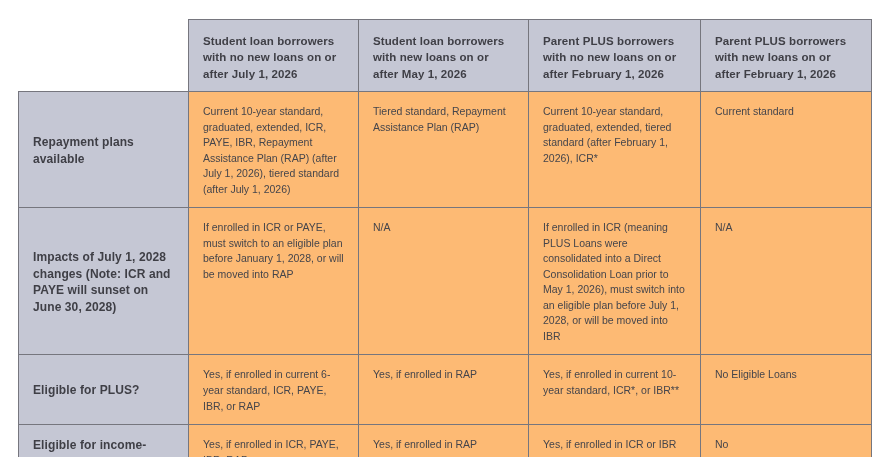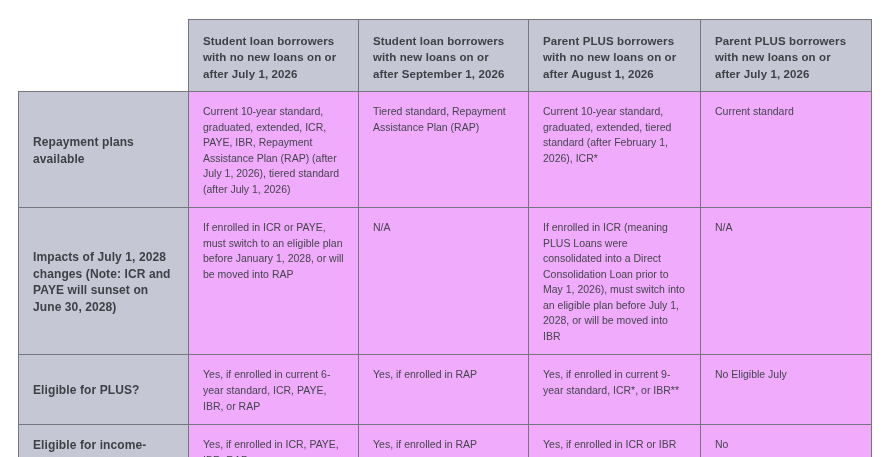--- a/index.html
+++ b/index.html
@@ -43,21 +43,21 @@
   td.row-label {
     background: #c5c7d4;
     font-size: 12px;
     font-weight: bold;
     vertical-align: middle;
     padding: 12px 16px 10px 14px;
     line-height: 1.4;
     letter-spacing: 0.1px;
   }
   td.data-cell {
-    background: #f0abfc;
+    background: #fdba74;
     font-size: 10.5px;
     vertical-align: top;
     padding: 12px 14px 10px 14px;
     line-height: 1.48;
     color: #45454b;
   }
   tr.hdr-row   { height: 72px; }
   tr.row-1     { height: 86px; }
   tr.row-2     { height: 94px; }
   tr.row-3     { height: 54px; }
@@ -74,23 +74,23 @@
       <col style="width:170px">
       <col style="width:170px">
       <col style="width:172px">
       <col style="width:171px">
     </colgroup>
 
     <tbody>
         <tr class="hdr-row">
       <td class="corner"></td>
       <th class="col-head">Student loan borrowers with no new loans on or after July 1, 2026</th>
-      <th class="col-head">Student loan borrowers with new loans on or after September 1, 2026</th>
-      <th class="col-head">Parent PLUS borrowers with no new loans on or after August 1, 2026</th>
-      <th class="col-head">Parent PLUS borrowers with new loans on or after July 1, 2026</th>
+      <th class="col-head">Student loan borrowers with new loans on or after May 1, 2026</th>
+      <th class="col-head">Parent PLUS borrowers with no new loans on or after February 1, 2026</th>
+      <th class="col-head">Parent PLUS borrowers with new loans on or after February 1, 2026</th>
     </tr>
 
     <tr class="row-1">
       <td class="row-label">Repayment plans available</td>
       <td class="data-cell">Current 10-year standard, graduated, extended, ICR, PAYE, IBR, Repayment Assistance Plan (RAP) (after July 1, 2026), tiered standard (after July 1, 2026)</td>
       <td class="data-cell">Tiered standard, Repayment Assistance Plan (RAP)</td>
       <td class="data-cell">Current 10-year standard, graduated, extended, tiered standard (after February 1, 2026), ICR*</td>
       <td class="data-cell">Current standard</td>
     </tr>
 
@@ -99,22 +99,22 @@
       <td class="data-cell">If enrolled in ICR or PAYE, must switch to an eligible plan before January 1, 2028, or will be moved into RAP</td>
       <td class="data-cell">N/A</td>
       <td class="data-cell">If enrolled in ICR (meaning PLUS Loans were consolidated into a Direct Consolidation Loan prior to May 1, 2026), must switch into an eligible plan before July 1, 2028, or will be moved into IBR</td>
       <td class="data-cell">N/A</td>
     </tr>
 
     <tr class="row-3">
       <td class="row-label">Eligible for PLUS?</td>
       <td class="data-cell">Yes, if enrolled in current 6-year standard, ICR, PAYE, IBR, or RAP</td>
       <td class="data-cell">Yes, if enrolled in RAP</td>
-      <td class="data-cell">Yes, if enrolled in current 9-year standard, ICR*, or IBR**</td>
-      <td class="data-cell">No Eligible July</td>
+      <td class="data-cell">Yes, if enrolled in current 10-year standard, ICR*, or IBR**</td>
+      <td class="data-cell">No Eligible Loans</td>
     </tr>
 
     <tr class="row-4">
       <td class="row-label">Eligible for income-driven repayment plan loan forgiveness (time-based forgiveness)?</td>
       <td class="data-cell">Yes, if enrolled in ICR, PAYE, IBR, RAP</td>
       <td class="data-cell">Yes, if enrolled in RAP</td>
       <td class="data-cell">Yes, if enrolled in ICR or IBR</td>
       <td class="data-cell">No</td>
     </tr>
   </tbody>

